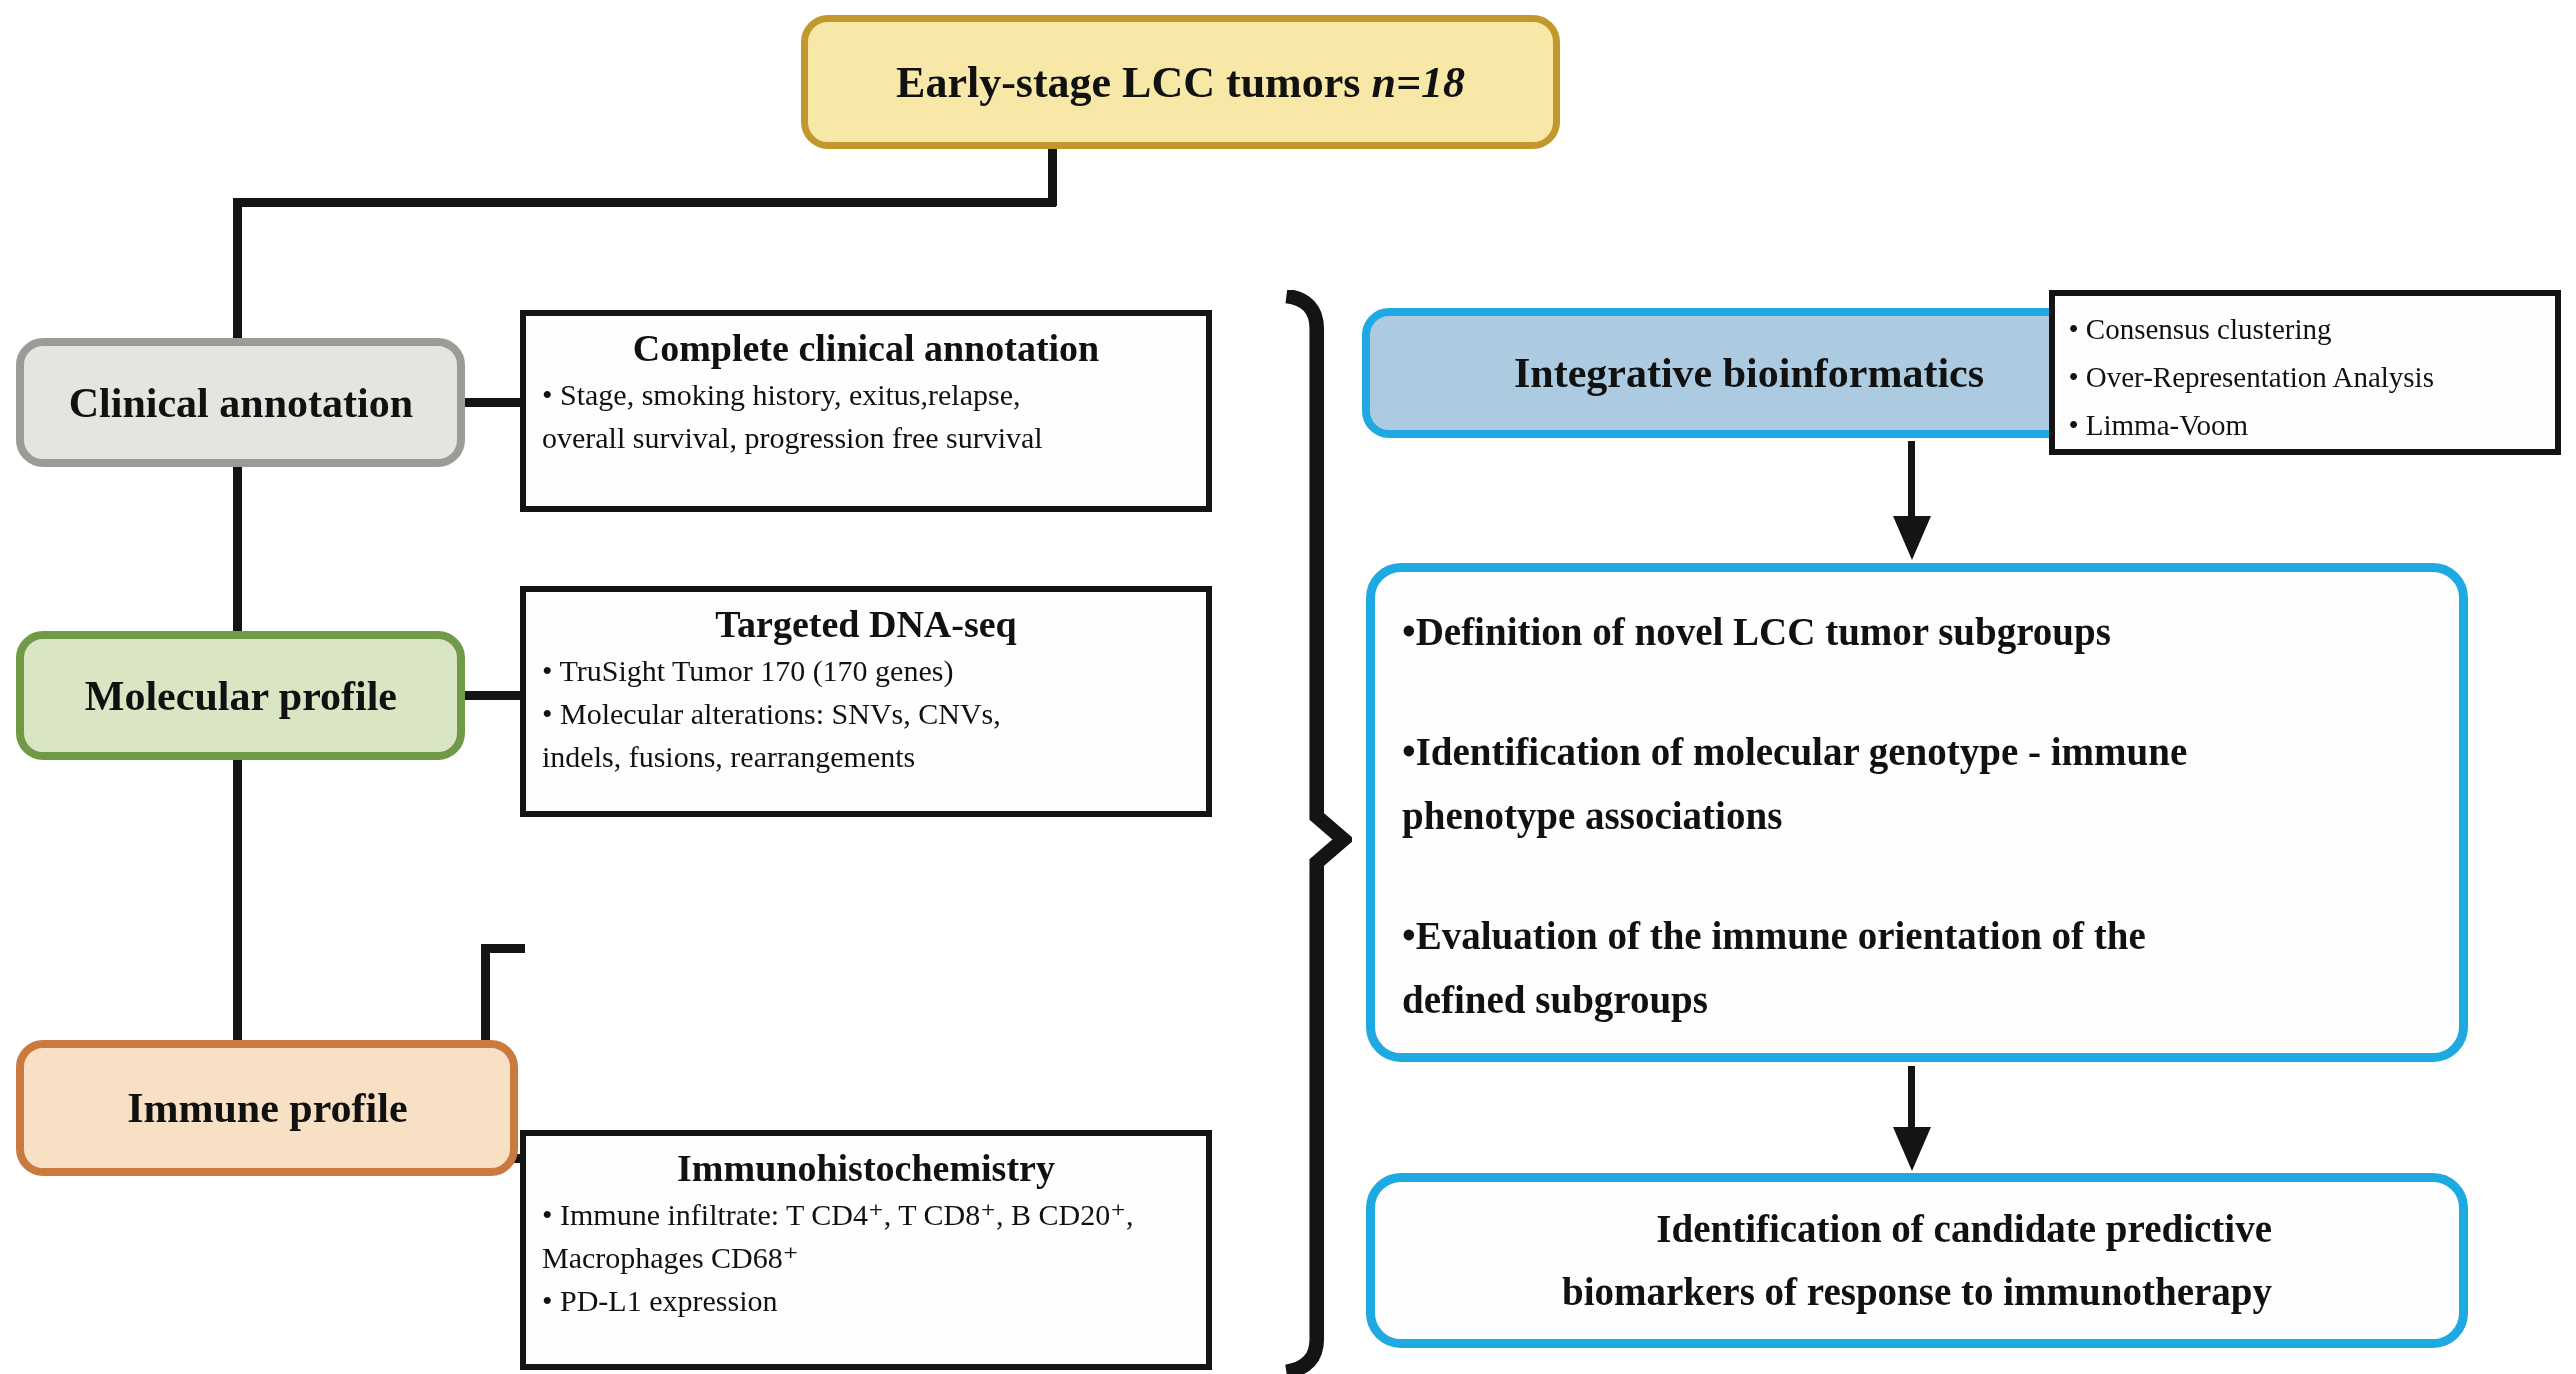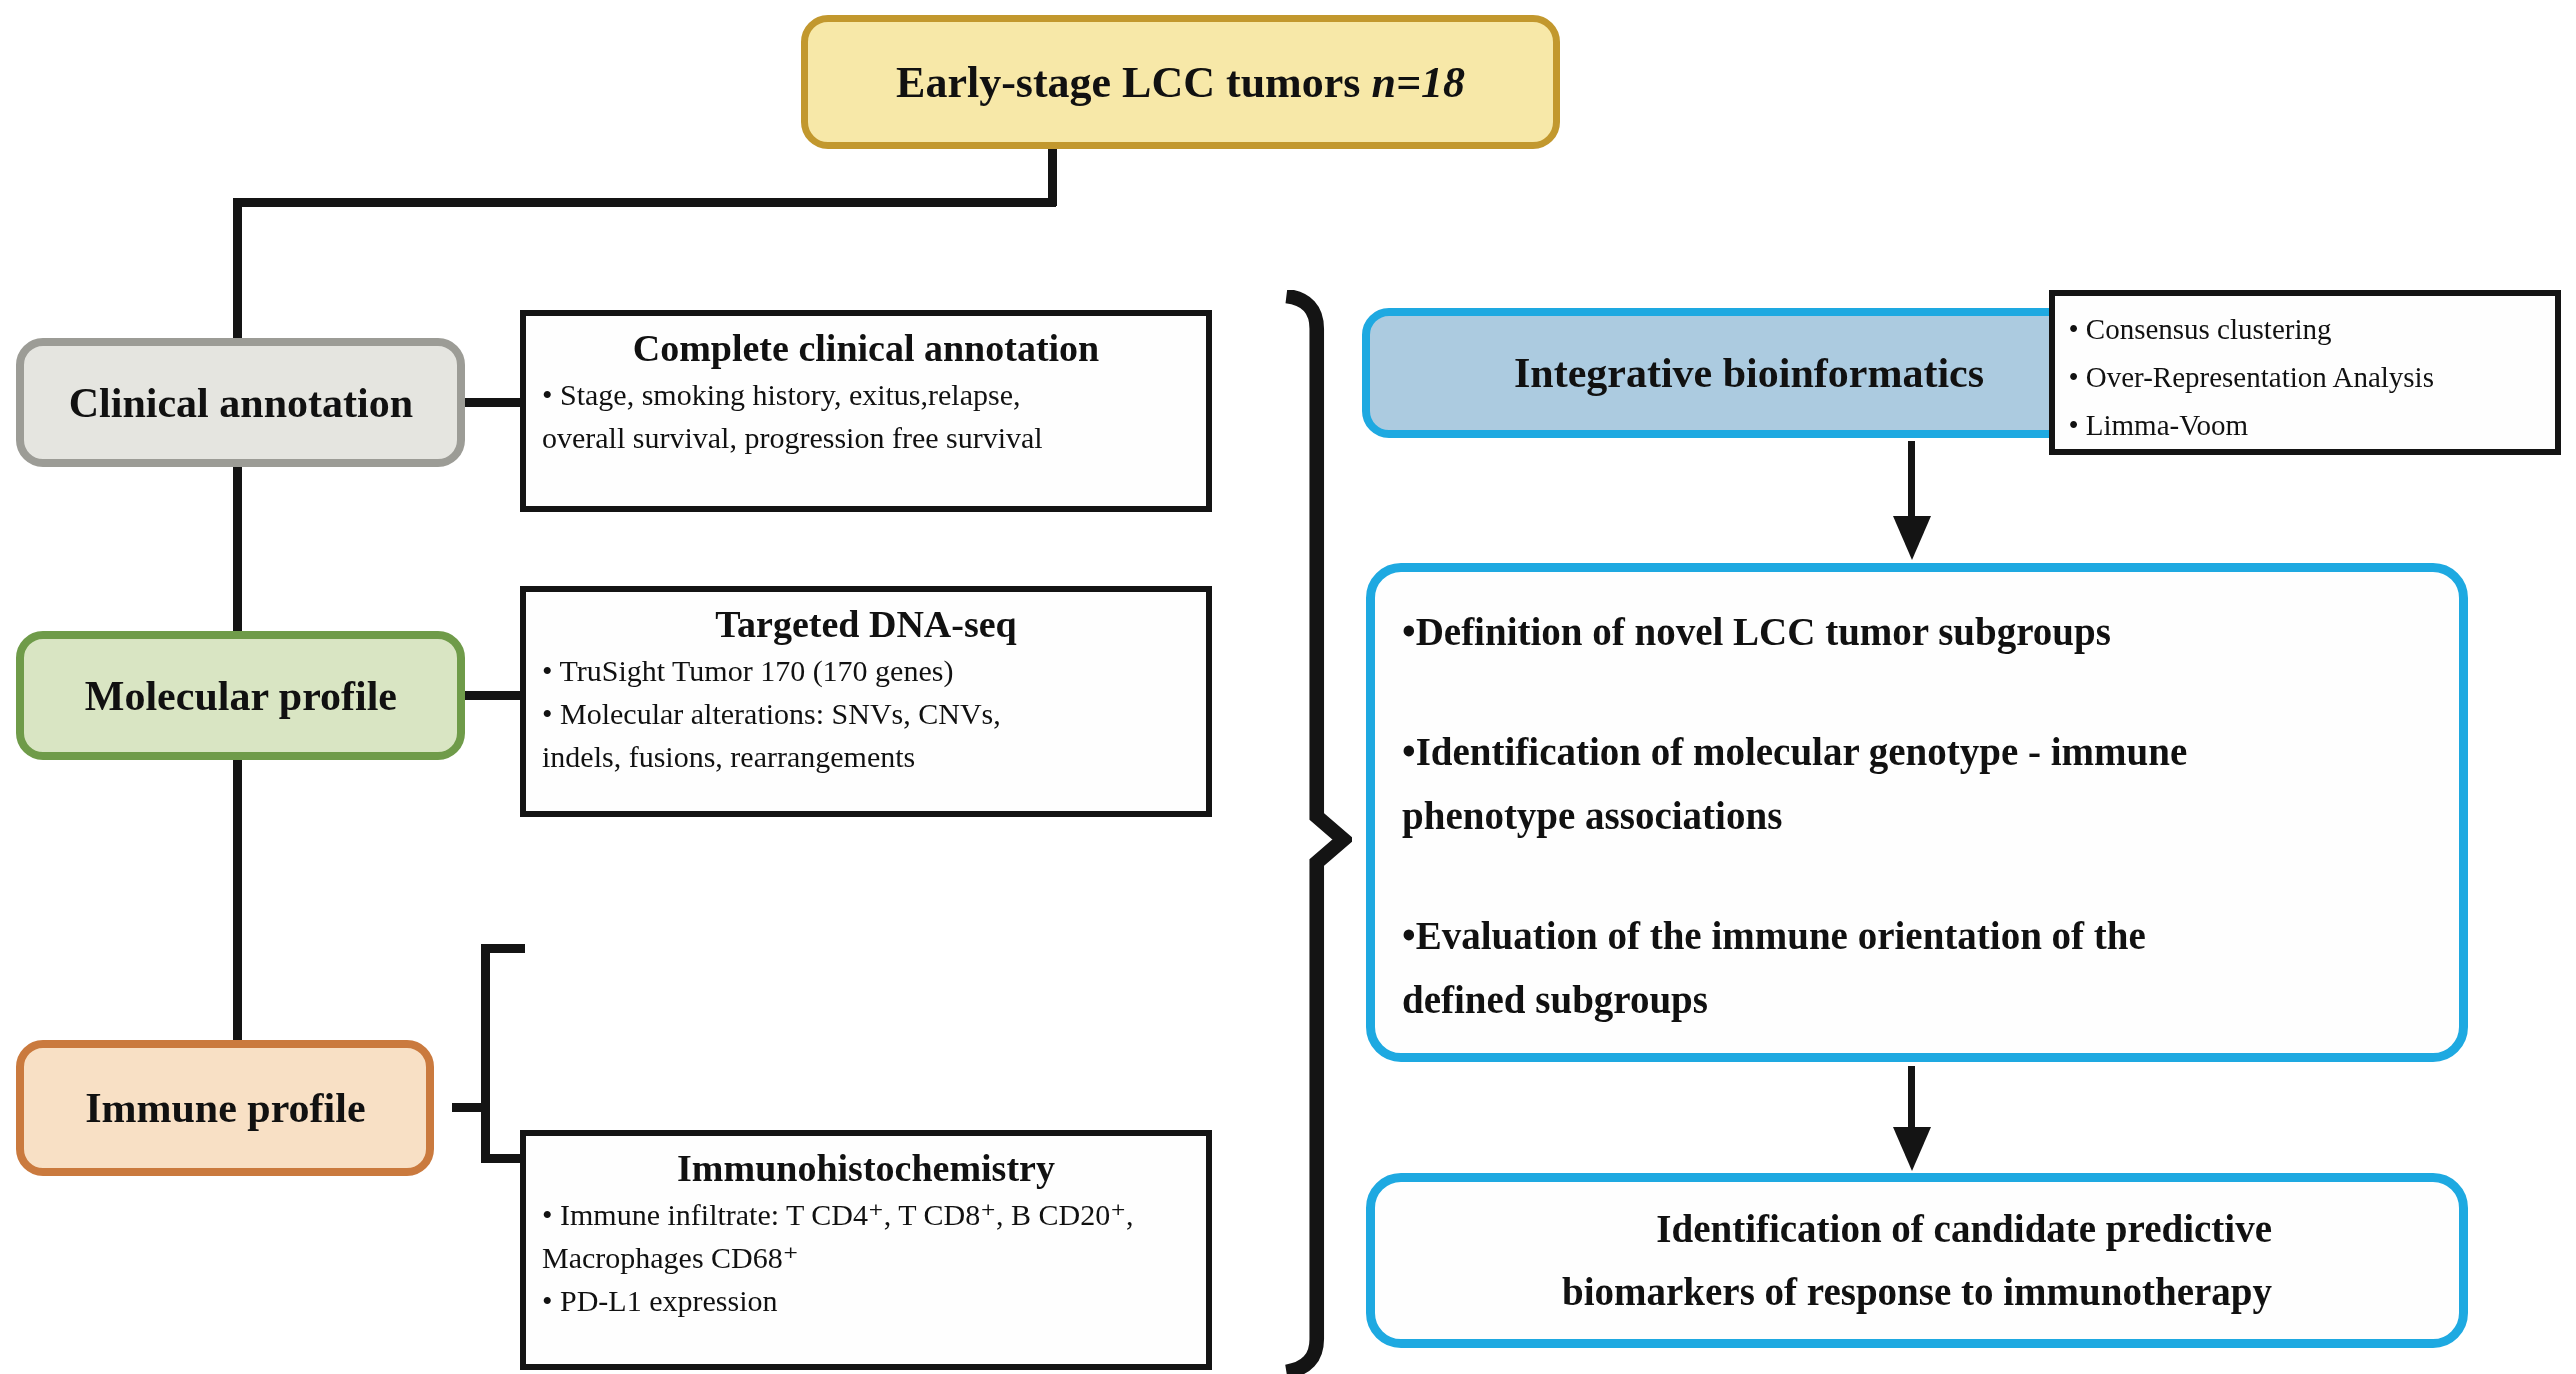--- a/index.html
+++ b/index.html
@@ -25,21 +25,21 @@
     align-items:center; justify-content:center; text-align:center;
     font-weight:bold; border-radius:27px;
   }
   .node-header{left:801px; top:15px; width:759px; height:134px;
     background:var(--yellow-fill,#f7e8a8); border:7.3px solid var(--yellow-border,#c2982e);
     font-size:44px;}
   .node-clinical{left:16.4px; top:338px; width:449px; height:129px;
     background:var(--gray-fill,#e5e5e0); border:8.5px solid var(--gray-border,#9c9c96); font-size:42px;}
   .node-molecular{left:16.4px; top:631px; width:449px; height:129px;
     background:var(--green-fill,#d9e5c3); border:8.5px solid var(--green-border,#6f9b49); font-size:42px;}
-  .node-immune{left:16.4px; top:1040px; width:418px; height:136px;
+  .node-immune{left:16.4px; top:1040px; width:502px; height:136px;
     background:var(--orange-fill,#f8e0c5); border:8.5px solid var(--orange-border,#ca7a3e); font-size:42px;}
   .node-bioinfo{left:1362px; top:308px; width:774px; height:130px;
     background:var(--blue-fill,#accbe0); border:8.5px solid var(--cyan-border,#1ea9e1); font-size:42px;}
   
   .detail{
     position:absolute; box-sizing:border-box; left:520px; width:692px;
     background:var(--white-fill,#fefefe); border:6px solid var(--line,#141414);
     padding:6px 16px 0 16px;
   }
   .detail .dtitle{font-weight:bold; font-size:38px; text-align:center; margin:3.6px 0 4.9px 0;}

